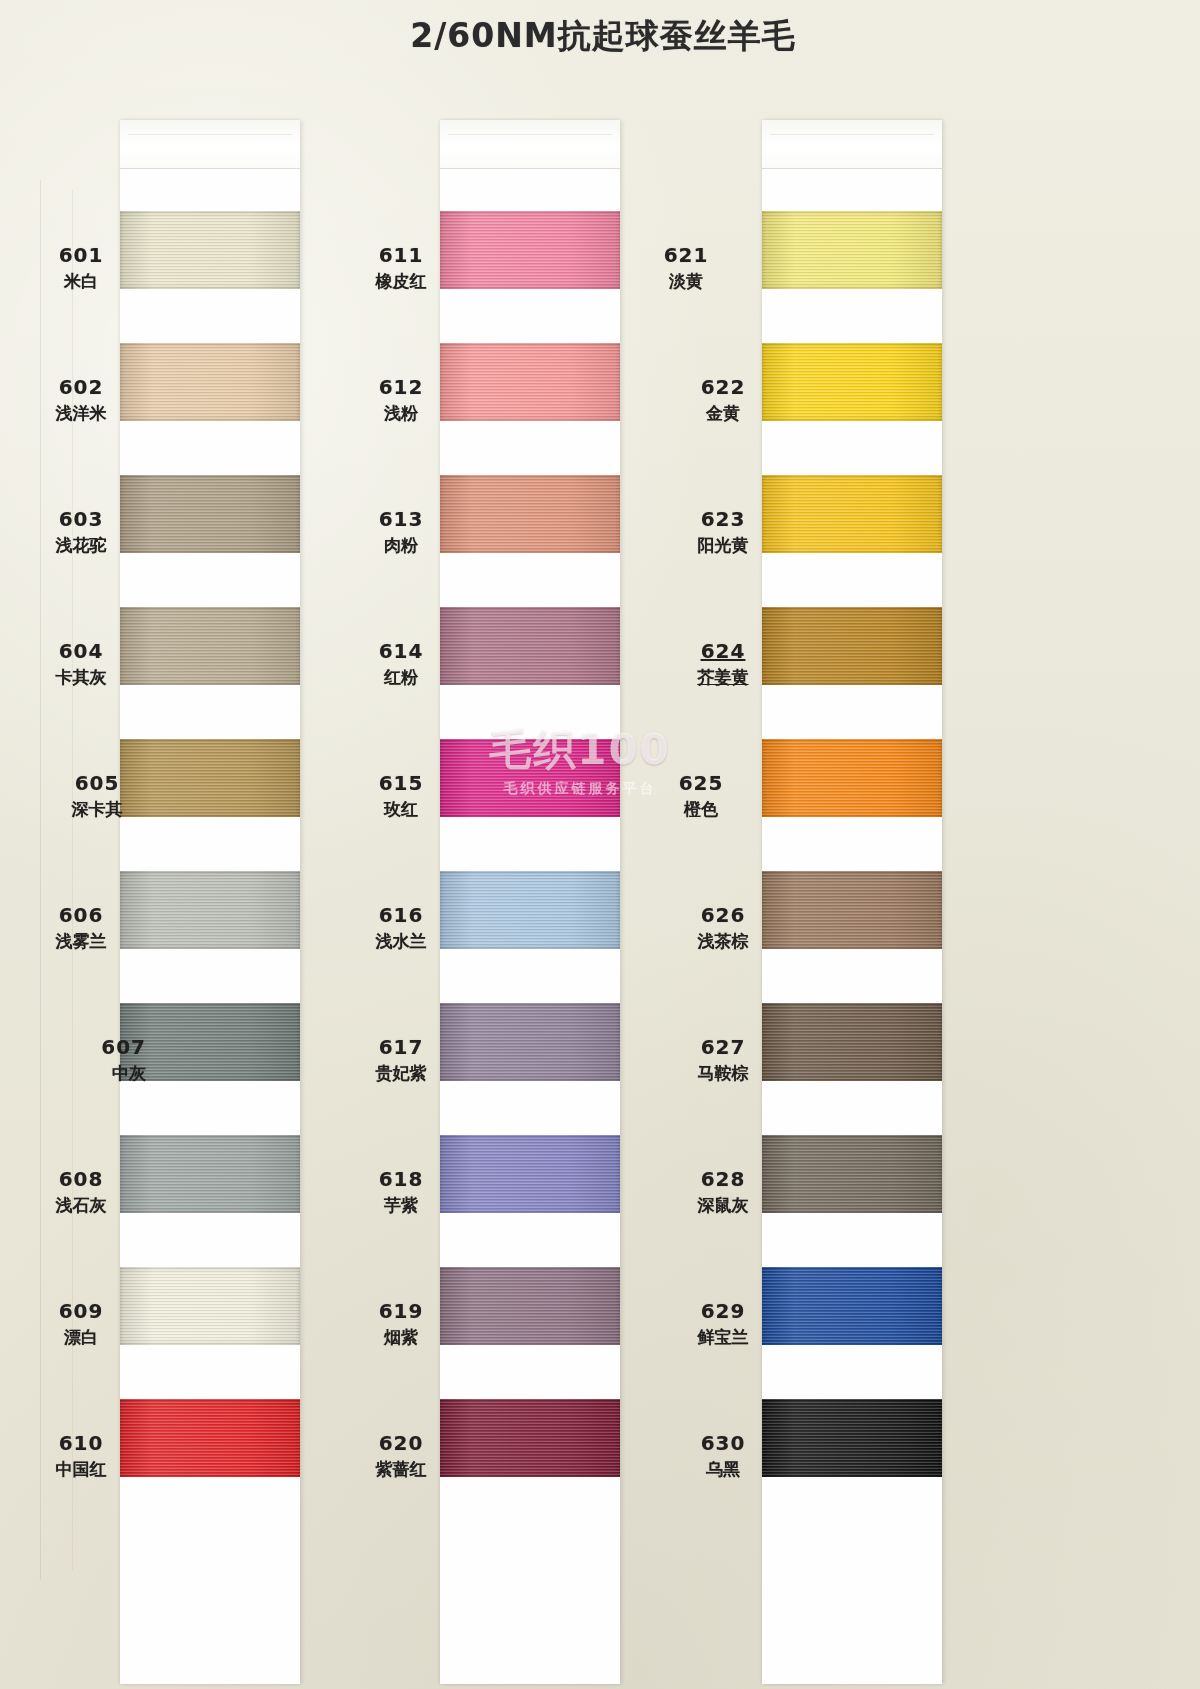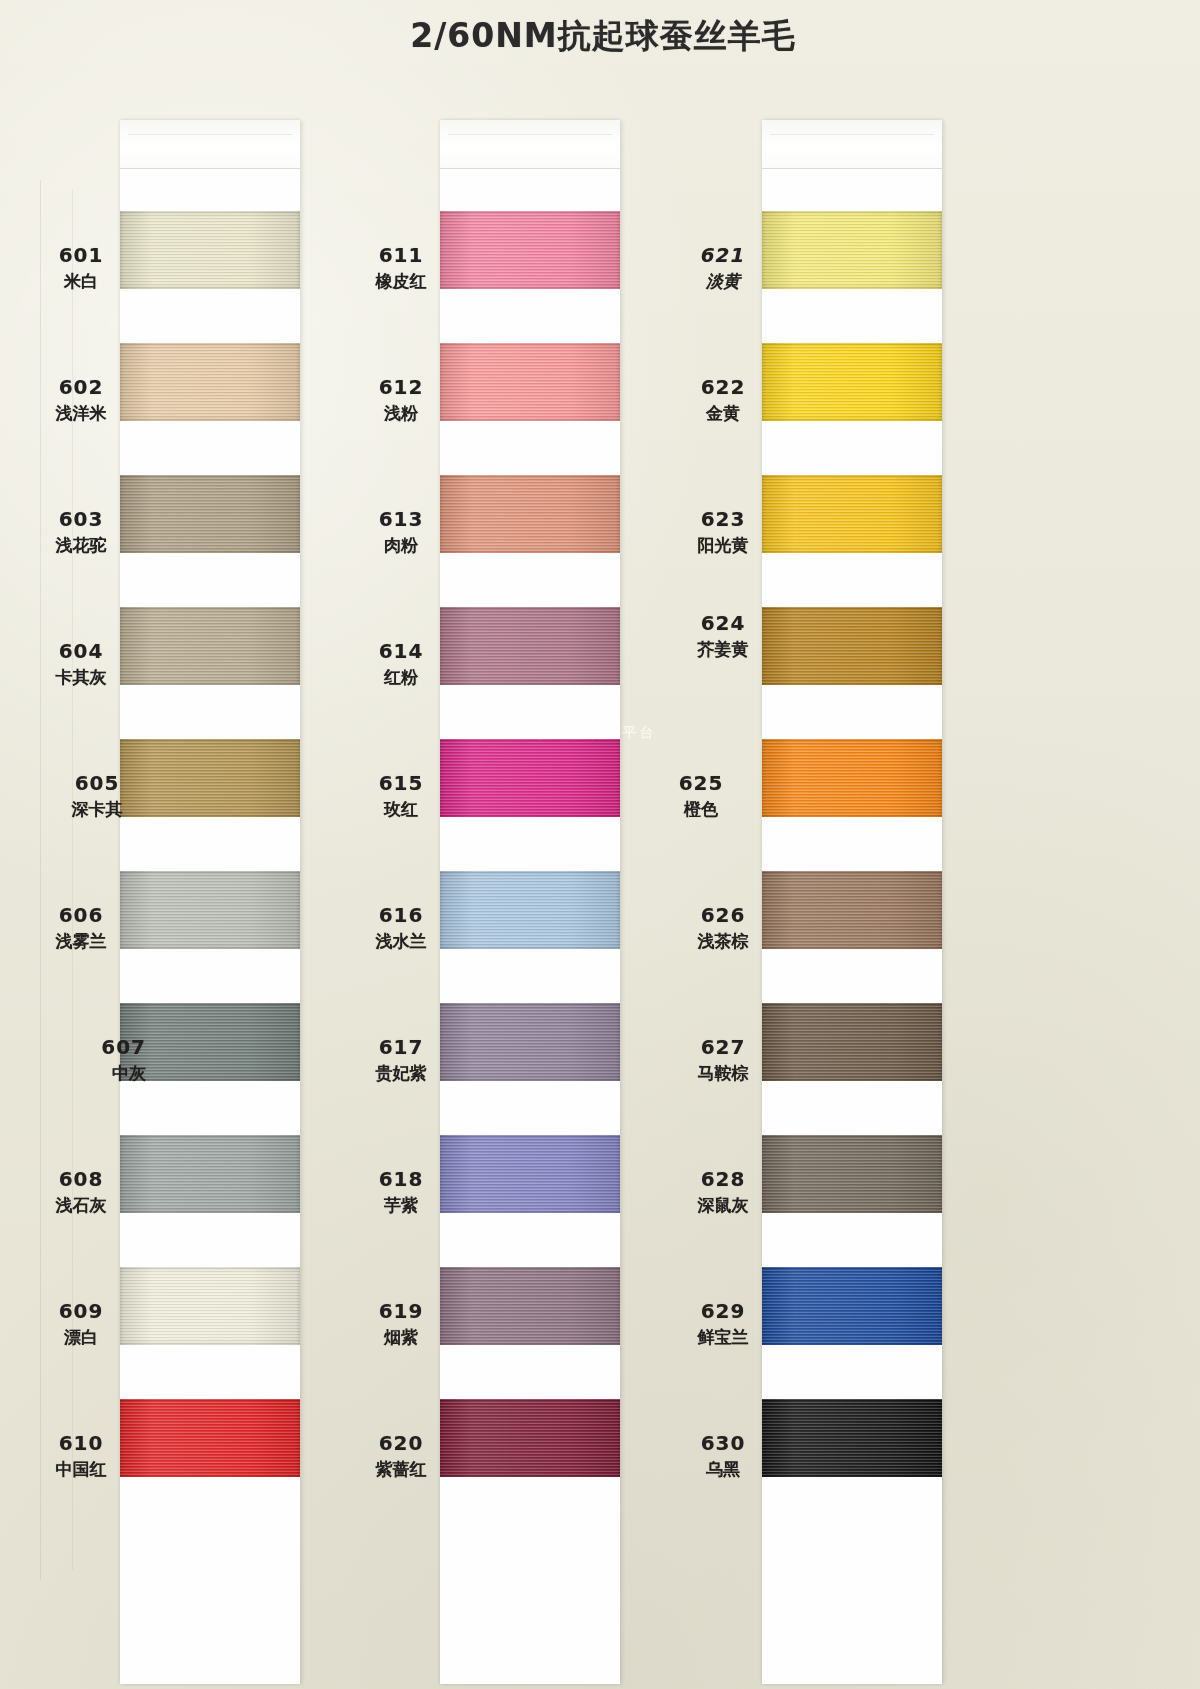--- a/index.html
+++ b/index.html
@@ -181,20 +181,21 @@
       <div class="swatch" title="628 深鼠灰" style="background: rgb(111, 101, 88);"></div>
       <div class="gap"></div>
       <div class="swatch" title="629 鲜宝兰" style="background: rgb(24, 71, 154);"></div>
       <div class="gap"></div>
       <div class="swatch" title="630 乌黑" style="background: rgb(18, 18, 18);"></div>
       <div class="gap" style="height: 207px;"></div>
     </div>
   </div>
 
 <div id="watermark">
+  <div class="wm-main">毛织100</div>
   <div class="wm-sub">毛织供应链服务平台</div>
 </div>
 
 <div class="label" style="left: 16px; top: 223px;">
     <span class="code">601</span>
     <span class="name">米白</span>
   </div>
 <div class="label" style="left: 16px; top: 355px;">
     <span class="code">602</span>
     <span class="name">浅洋米</span>
@@ -264,33 +265,33 @@
     <span class="name">芋紫</span>
   </div>
 <div class="label" style="left: 336px; top: 1279px;">
     <span class="code">619</span>
     <span class="name">烟紫</span>
   </div>
 <div class="label" style="left: 336px; top: 1411px;">
     <span class="code">620</span>
     <span class="name">紫蔷红</span>
   </div>
-<div class="label" style="left: 658px; top: 223px; font-style: italic;">
+<div class="label" style="left: 621px; top: 223px;">
     <span class="code">621</span>
     <span class="name">淡黄</span>
   </div>
 <div class="label" style="left: 658px; top: 355px;">
     <span class="code">622</span>
     <span class="name">金黄</span>
   </div>
 <div class="label" style="left: 658px; top: 487px;">
     <span class="code">623</span>
     <span class="name">阳光黄</span>
   </div>
-<div class="label" style="left: 658px; top: 591px;">
+<div class="label" style="left: 658px; top: 619px; text-decoration: underline;">
     <span class="code">624</span>
     <span class="name">芥姜黄</span>
   </div>
 <div class="label" style="left: 636px; top: 751px;">
     <span class="code">625</span>
     <span class="name">橙色</span>
   </div>
 <div class="label" style="left: 658px; top: 883px;">
     <span class="code">626</span>
     <span class="name">浅茶棕</span>

